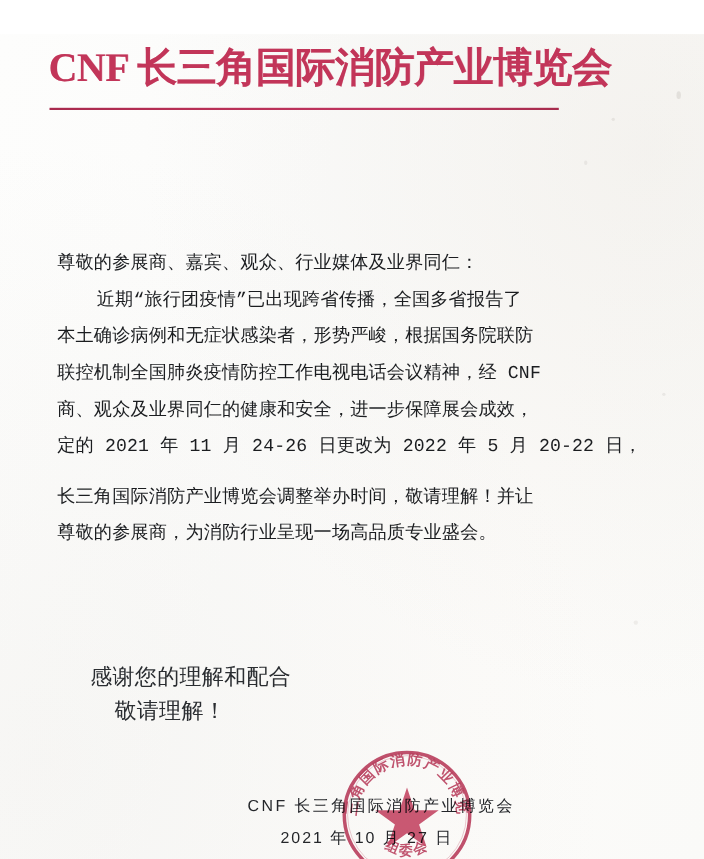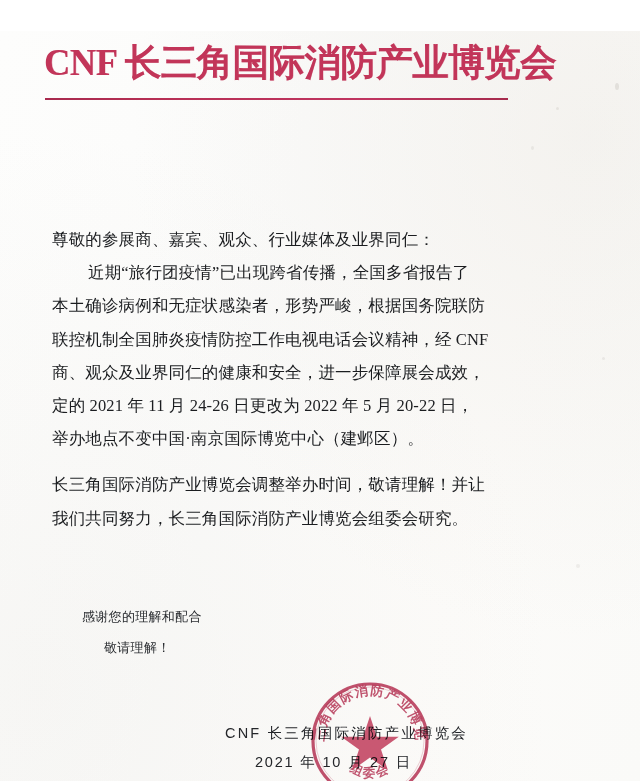--- a/index.html
+++ b/index.html
@@ -85,21 +85,21 @@
     text-align: center;
   }
 
   
   .body-block {
     position: absolute;
     left: 52px;
     top: 192px;
     width: 500px;
     color: #1b1d20;
-    font-family: Liberation Serif, serif;
+    font-family: Liberation Mono, monospace;
     font-size: 16.5px;
     line-height: 33.2px;
     letter-spacing: 0.15px;
   }
   .body-block .line {
     display: block;
     white-space: nowrap;
   }
   .body-block .line.indent {
     padding-left: 36px;
@@ -110,21 +110,21 @@
   }
 
   
   .closing {
     position: absolute;
     left: 52px;
     top: 570px;
     width: 500px;
     color: #2a2d31;
     font-family: "Liberation Serif", "DejaVu Serif", serif;
-    font-size: 13px;
+    font-size: 20px;
     line-height: 31px;
     letter-spacing: 0.3px;
   }
   .closing .line { display: block; white-space: nowrap; }
   .closing .line.a { padding-left: 30px; }
   .closing .line.b { padding-left: 52px; }
 
   
   .signature {
     position: absolute;
@@ -187,26 +187,25 @@
 
 
   <div class="body-block">
     <span class="line">尊敬的参展商、嘉宾、观众、行业媒体及业界同仁：</span>
 
     <span class="line indent">近期“旅行团疫情”已出现跨省传播，全国多省报告了</span>
     <span class="line">本土确诊病例和无症状感染者，形势严峻，根据国务院联防</span>
     <span class="line">联控机制全国肺炎疫情防控工作电视电话会议精神，经 CNF</span>
     <span class="line">商、观众及业界同仁的健康和安全，进一步保障展会成效，</span>
     <span class="line">定的 2021 年 11 月 24-26 日更改为 2022 年 5 月 20-22 日，</span>
-    <span class="line">举办地点不变中国·南京国际博览中心（建邺区）。</span>
 
     <span class="gap"></span>
 
     <span class="line">长三角国际消防产业博览会调整举办时间，敬请理解！并让</span>
-    <span class="line">我们共同努力，长三角国际消防产业博览会组委会研究。</span>
+    <span class="line">尊敬的参展商，为消防行业呈现一场高品质专业盛会。</span>
   </div>
 
   <div class="closing">
     <span class="line a">感谢您的理解和配合</span>
     <span class="line b">敬请理解！</span>
   </div>
 
   <div class="signature">
     <span class="sig-org">CNF 长三角国际消防产业博览会</span>
     <span class="sig-date">2021 年 10 月 27 日</span>

